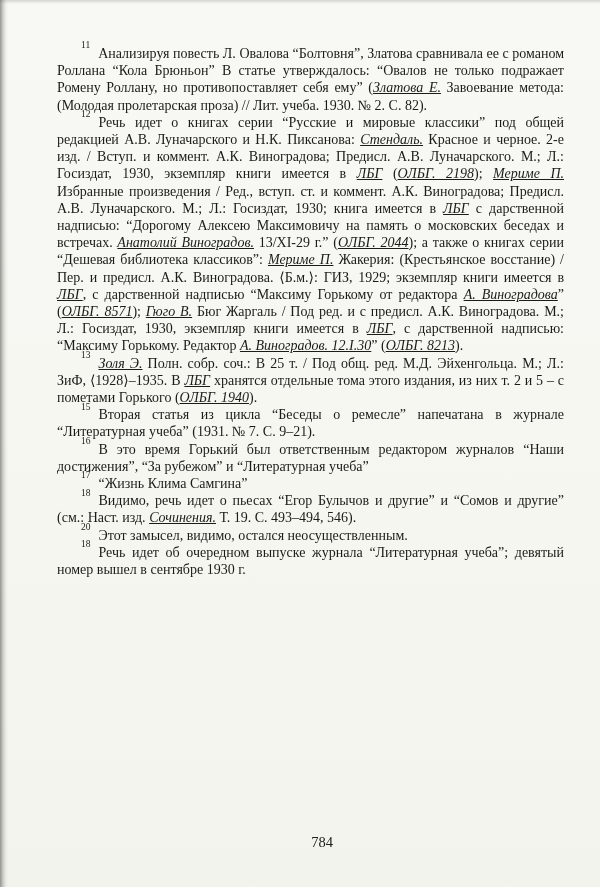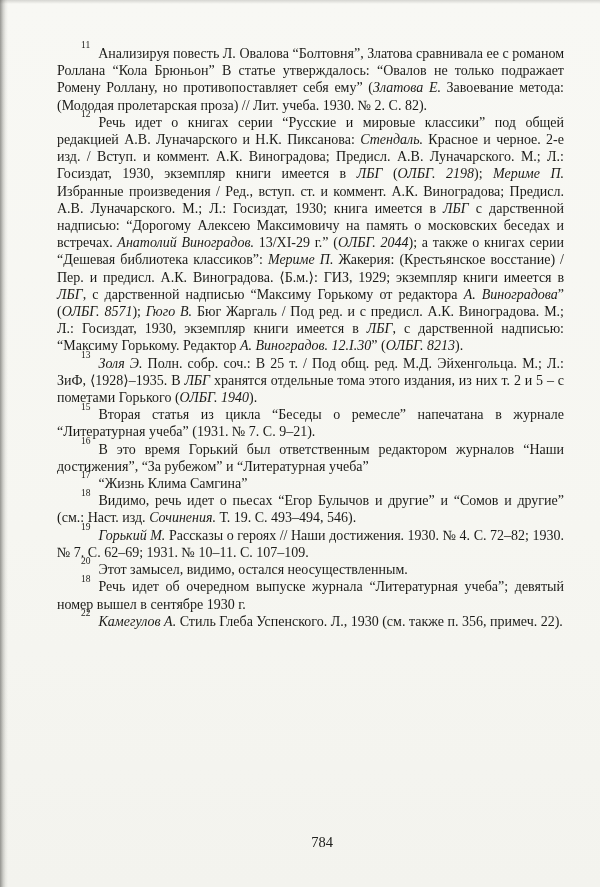--- a/index.html
+++ b/index.html
@@ -51,20 +51,21 @@
   }
   .note-num {
     font-size: 9.5px;
     line-height: 0;
     position: relative;
     top: -4px;
     margin-right: 8px;
   }
   .it {
     font-style: italic;
+    text-decoration: underline;
   }
   .page-number {
     position: absolute;
     left: 0; right: 0;
     bottom: 36px;
     text-align: center;
     font-size: 14.5px;
     color: #20201d;
     margin-left: 44px;
   }
@@ -77,20 +78,18 @@
   <div class="scan-edge-top"></div>
 
   <div class="content">
       <p class="note"><sup class="note-num">11</sup><span>Анализируя повесть Л. Овалова “Болтовня”, Златова сравнивала ее с романом Роллана “Кола Брюньон” В статье утверждалось: “Овалов не только подражает Ромену Роллану, но противопоставляет себя ему” (</span><span class="it">Златова Е.</span><span> Завоевание метода: (Молодая пролетарская проза) // Лит. учеба. 1930. № 2. С. 82).</span></p>
       <p class="note"><sup class="note-num">12</sup><span>Речь идет о книгах серии “Русские и мировые классики” под общей редакцией А.В. Луначарского и Н.К. Пиксанова: </span><span class="it">Стендаль.</span><span> Красное и черное. 2-е изд. / Вступ. и коммент. А.К. Виноградова; Предисл. А.В. Луначарского. М.; Л.: Госиздат, 1930, экземпляр книги имеется в </span><span class="it">ЛБГ</span><span> (</span><span class="it">ОЛБГ. 2198</span><span>); </span><span class="it">Мериме П.</span><span> Избранные произведения / Ред., вступ. ст. и коммент. А.К. Виноградова; Предисл. А.В. Луначарского. М.; Л.: Госиздат, 1930; книга имеется в </span><span class="it">ЛБГ</span><span> с дарственной надписью: “Дорогому Алексею Максимовичу на память о московских беседах и встречах. </span><span class="it">Анатолий Виноградов.</span><span> 13/XI-29 г.” (</span><span class="it">ОЛБГ. 2044</span><span>); а также о книгах серии “Дешевая библиотека классиков”: </span><span class="it">Мериме П.</span><span> Жакерия: (Крестьянское восстание) / Пер. и предисл. А.К. Виноградова. ⟨Б.м.⟩: ГИЗ, 1929; экземпляр книги имеется в </span><span class="it">ЛБГ</span><span>, с дарственной надписью “Максиму Горькому от редактора </span><span class="it">А. Виноградова</span><span>” (</span><span class="it">ОЛБГ. 8571</span><span>); </span><span class="it">Гюго В.</span><span> Бюг Жаргаль / Под ред. и с предисл. А.К. Виноградова. М.; Л.: Госиздат, 1930, экземпляр книги имеется в </span><span class="it">ЛБГ</span><span>, с дарственной надписью: “Максиму Горькому. Редактор </span><span class="it">А. Виноградов. 12.I.30</span><span>” (</span><span class="it">ОЛБГ. 8213</span><span>).</span></p>
       <p class="note"><sup class="note-num">13</sup><span class="it">Золя Э.</span><span> Полн. собр. соч.: В 25 т. / Под общ. ред. М.Д. Эйхенгольца. М.; Л.: ЗиФ, ⟨1928⟩–1935. В </span><span class="it">ЛБГ</span><span> хранятся отдельные тома этого издания, из них т. 2 и 5 – с пометами Горького (</span><span class="it">ОЛБГ. 1940</span><span>).</span></p>
       <p class="note"><sup class="note-num">15</sup><span>Вторая статья из цикла “Беседы о ремесле” напечатана в журнале “Литературная учеба” (1931. № 7. С. 9–21).</span></p>
       <p class="note"><sup class="note-num">16</sup><span>В это время Горький был ответственным редактором журналов “Наши достижения”, “За рубежом” и “Литературная учеба”</span></p>
       <p class="note"><sup class="note-num">17</sup><span>“Жизнь Клима Самгина”</span></p>
       <p class="note"><sup class="note-num">18</sup><span>Видимо, речь идет о пьесах “Егор Булычов и другие” и “Сомов и другие” (см.: Наст. изд. </span><span class="it">Сочинения.</span><span> Т. 19. С. 493–494, 546).</span></p>
-      <p class="note"><sup class="note-num">19</sup><span class="it">Горький М.</span><span> Рассказы о героях // Наши достижения. 1930. № 4. С. 72–82; 1930. № 7. С. 62–69; 1931. № 10–11. С. 107–109.</span></p>
       <p class="note"><sup class="note-num">20</sup><span>Этот замысел, видимо, остался неосуществленным.</span></p>
       <p class="note"><sup class="note-num">18</sup><span>Речь идет об очередном выпуске журнала “Литературная учеба”; девятый номер вышел в сентябре 1930 г.</span></p>
-      <p class="note"><sup class="note-num">22</sup><span class="it">Камегулов А.</span><span> Стиль Глеба Успенского. Л., 1930 (см. также п. 356, примеч. 22).</span></p>
     </div>
 
   <div class="page-number">784</div>
 </div>
 
 </body></html>

